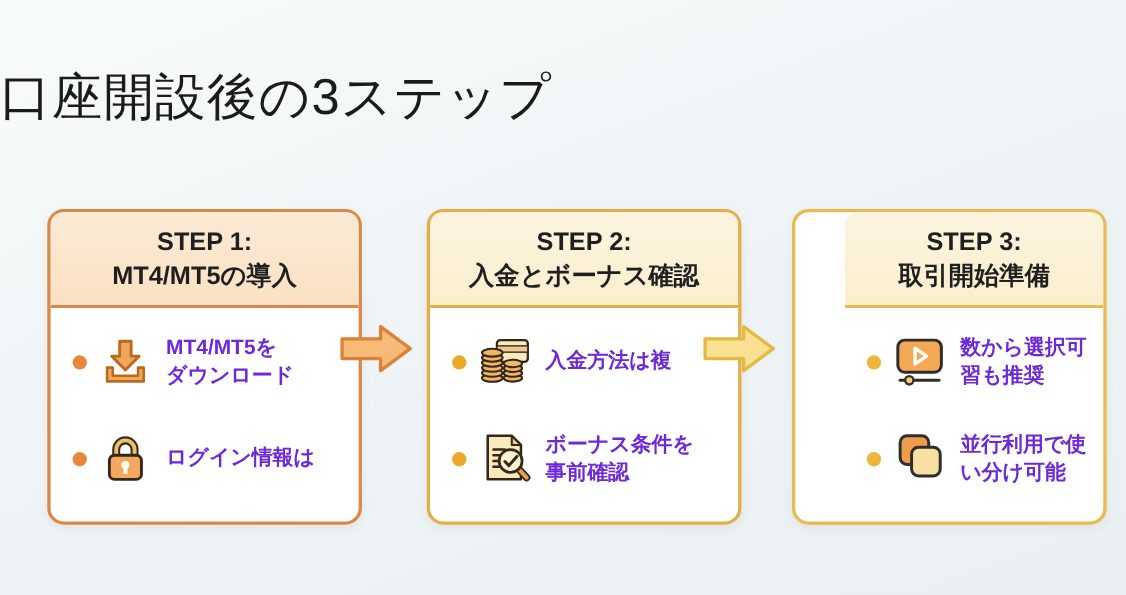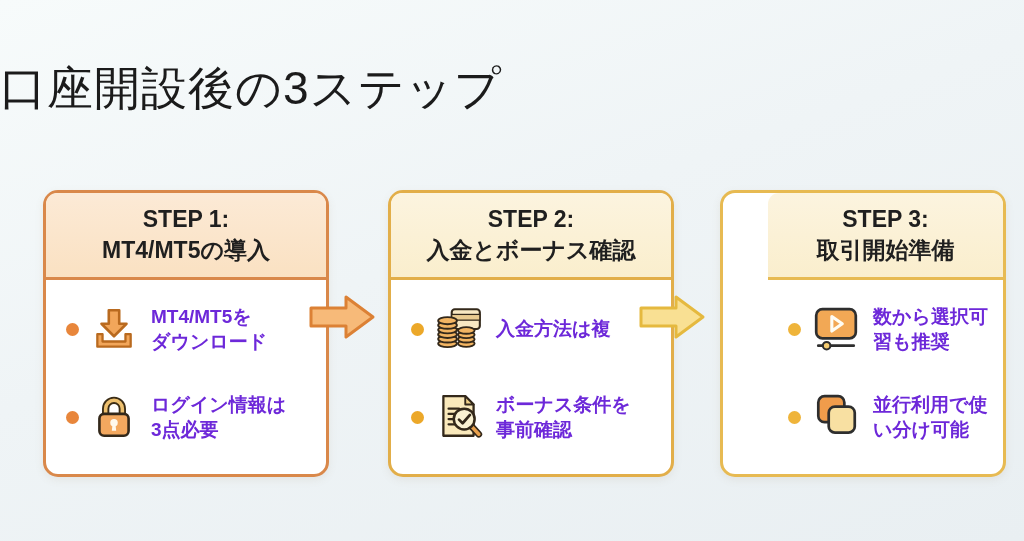--- a/index.html
+++ b/index.html
@@ -134,21 +134,20 @@
           <svg viewBox="0 0 48 48">
             <path d="M16 23 V16 a8 8 0 0 1 16 0 V23" fill="none" stroke="#3A2C16" stroke-width="7" stroke-linecap="round"></path>
             <path d="M16 23 V16 a8 8 0 0 1 16 0 V23" fill="none" stroke="#EEC06E" stroke-width="3.4" stroke-linecap="round"></path>
             <rect x="10" y="21" width="28" height="21" rx="4.5" fill="#F3A85F" stroke="#33281A" stroke-width="2.5"></rect>
             <circle cx="24" cy="29.5" r="3.6" fill="#FFF9EE"></circle>
             <path d="M22.6 31 h2.8 l0.7 6.2 h-4.2 z" fill="#FFF9EE"></path>
           </svg>
         </span>
         <div class="item-text">
           <span>ログイン情報は</span>
-          <span>3点必要</span>
         </div>
       </div>
     </div>
   </div>
 
   <svg class="flow-arrow flow-arrow-1" viewBox="0 0 72 50" style="--arrow-fill:#F7BA79;--arrow-stroke:#DC8135">
     <polygon points="5,16 40,16 40,5 67,25 40,45 40,34 5,34"></polygon>
   </svg>
 
   <div class="card card-2" style="--card-border:#E2AE49;--header-bg1:#FCF4DF;--header-bg2:#FAEECD;--dot:#ECA829">

